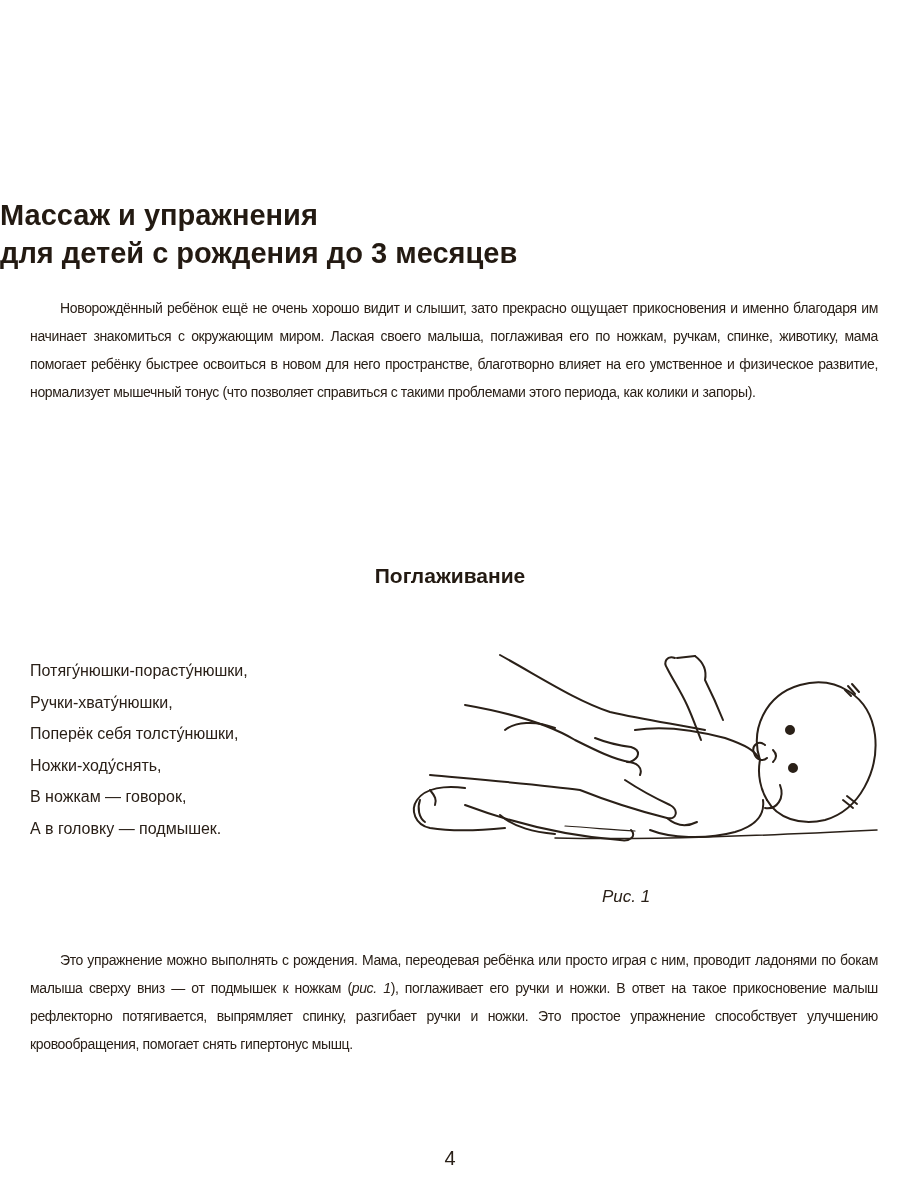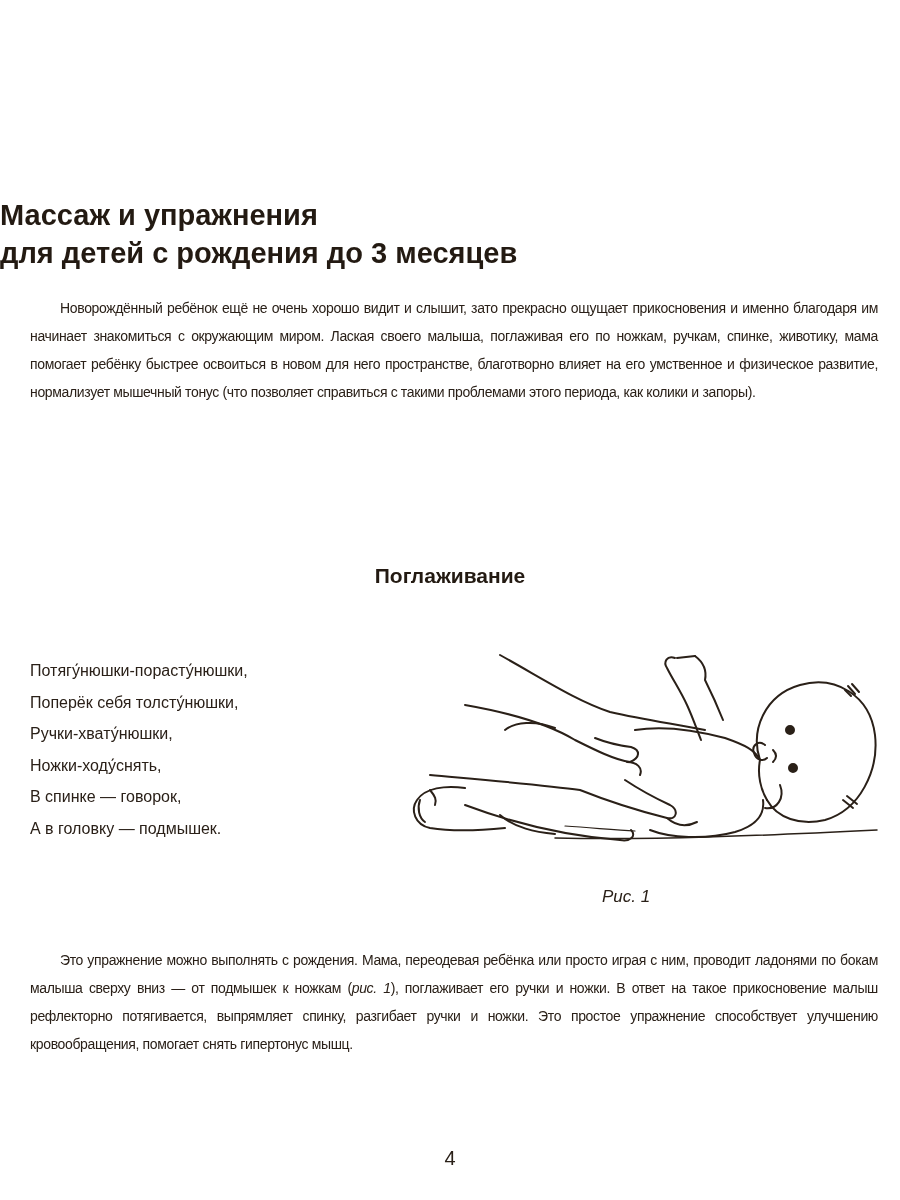--- a/index.html
+++ b/index.html
@@ -52,24 +52,24 @@
   <div>Массаж и упражнения</div>
   <div>для детей с рождения до 3 месяцев</div>
 </div>
 
 <div class="para intro"><span class="indent"></span><span>Новорождённый ребёнок ещё не очень хорошо видит и слышит, зато прекрасно ощущает прикосновения и именно благодаря им начинает знакомиться с окружающим миром. Ласкaя своего малыша, поглаживая его по ножкам, ручкам, спинке, животику, мама помогает ребёнку быстрее освоиться в новом для него пространстве, благотворно влияет на его умственное и физическое развитие, нормализует мышечный тонус (что позволяет справиться с такими проблемами этого периода, как колики и запоры).</span></div>
 
 <div class="section-title">Поглаживание</div>
 
 <div class="poem">
   <span class="poem-line">Потягу́нюшки-порасту́нюшки,</span>
+  <span class="poem-line">Ручки-хвату́нюшки,</span>
   <span class="poem-line">Поперёк себя толсту́нюшки,</span>
-  <span class="poem-line">Ручки-хвату́нюшки,</span>
   <span class="poem-line">Ножки-ходу́снять,</span>
-  <span class="poem-line">В спинке — говорок,</span>
+  <span class="poem-line">В ножкам — говорок,</span>
   <span class="poem-line">А в головку — подмышек.</span>
 </div>
 
 <div class="figure">
   <svg width="475" height="195" viewBox="0 0 475 195" fill="none" stroke="#2a2018" stroke-width="2" stroke-linecap="round" stroke-linejoin="round">
 
     <path d="M95 5 C140 30 170 50 205 62 C240 70 270 74 300 80"></path>
     <path d="M60 55 C100 62 140 72 170 90 C190 100 210 110 225 112"></path>
     <path d="M225 112 C235 108 236 100 226 97 C210 95 200 92 190 88"></path>
     <path d="M235 125 C238 118 232 112 222 112"></path>

